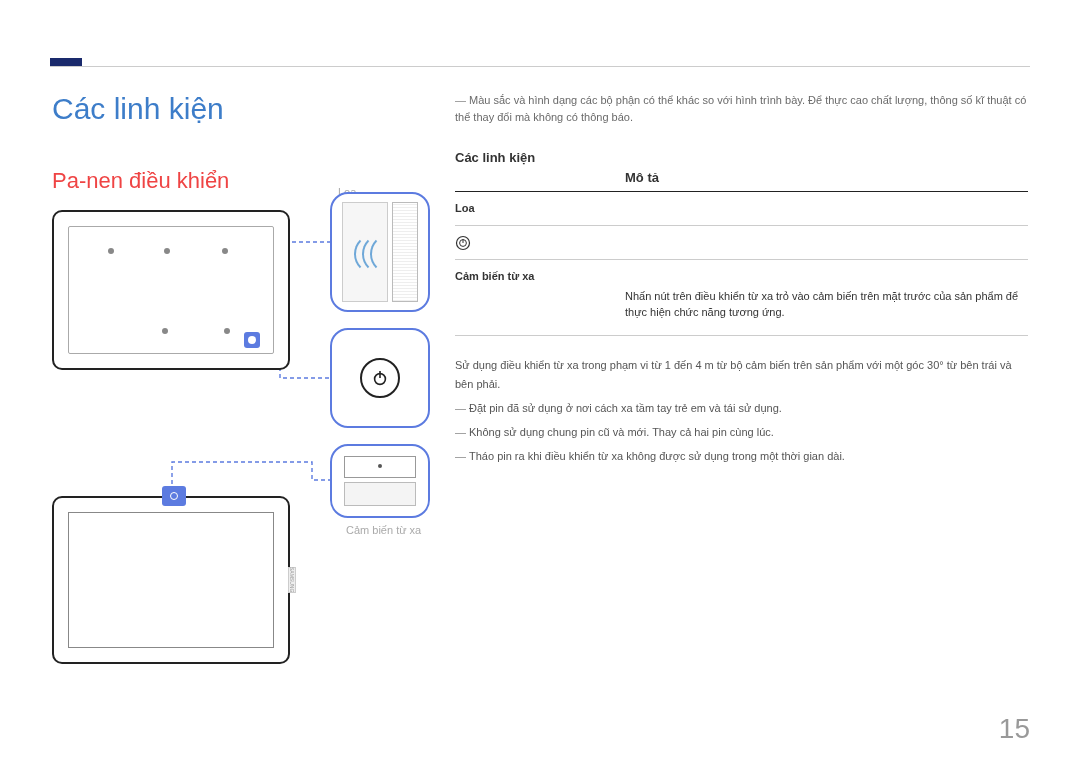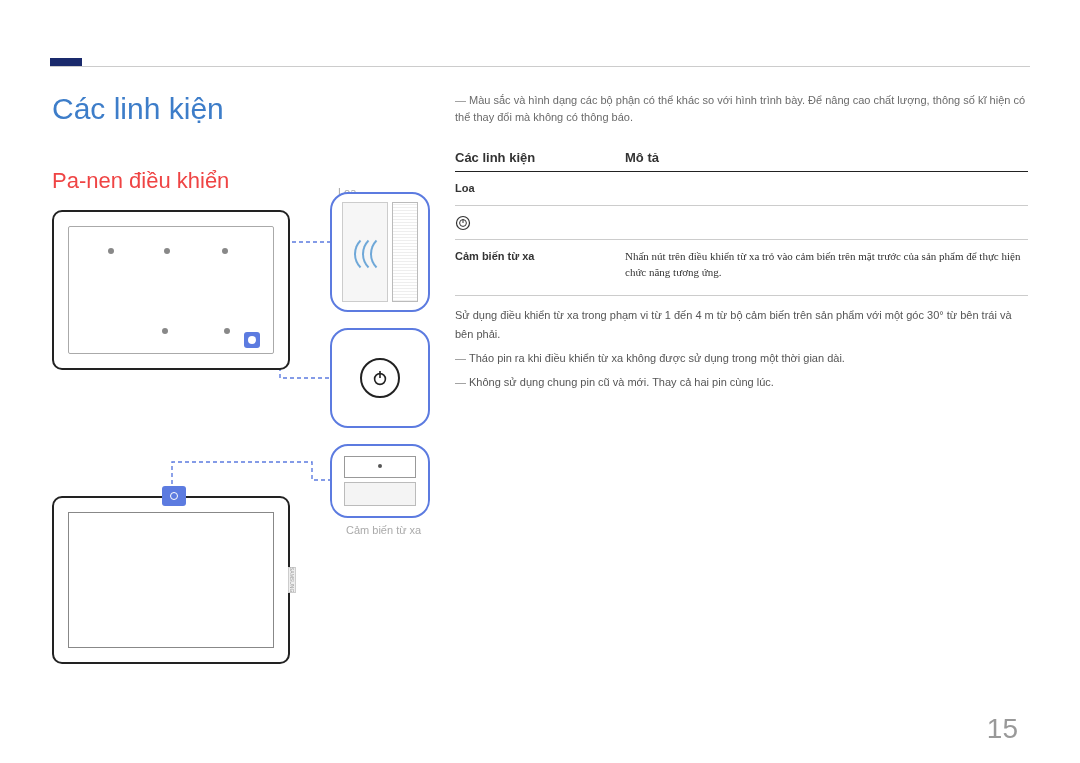--- a/index.html
+++ b/index.html
@@ -23,21 +23,21 @@
     position: absolute;
     top: 58px;
     left: 50px;
     width: 32px;
     height: 8px;
     background: #1a2a6c;
   }
   .page-number {
     position: absolute;
     bottom: 18px;
-    right: 62px;
+    right: 50px;
     font-size: 28px;
     color: #999;
     font-weight: 300;
   }
   .main-title {
     position: absolute;
     top: 92px;
     left: 52px;
     font-size: 30px;
     color: #3d7dc9;
@@ -68,34 +68,34 @@
     top: 150px;
     left: 455px;
     right: 52px;
   }
   .t-headrow {
     display: flex;
     border-bottom: 1px solid #222;
     padding-bottom: 6px;
   }
   .c-left { width: 170px; font-size: 13px; font-weight: 700; color: #333; }
-  .c-right { flex: 1; font-size: 13px; font-weight: 700; color: #333; }
+  .c-right { flex: 1; font-size: 13px; font-weight: 700; color: #333; margin-top: 20px; }
   .t-row {
     display: flex;
     border-bottom: 1px solid #ccc;
     padding: 8px 0;
     font-size: 11px;
     color: #555;
     line-height: 1.5;
   }
   .t-row .c-left { font-weight: 700; color: #333; font-size: 11px; }
   .t-row .c-right { font-weight: 400; font-size: 11px; }
   .power-icon-cell svg { vertical-align: middle; }
   .notes-block {
-    margin-top: 10px;
+    margin-top: 20px;
     font-size: 11px;
     color: #555;
     line-height: 1.8;
   }
   .notes-block p { margin-bottom: 4px; }
 
   
   .diagram-area {
     position: absolute;
     top: 192px;
@@ -241,21 +241,21 @@
 </head>
 <body>
 
 <div class="header-accent"></div>
 <div class="header-line"></div>
 
 <h1 class="main-title">Các linh kiện</h1>
 <h2 class="sub-title">Pa-nen điều khiển</h2>
 
 <div class="intro-note">
-  <span class="dash-prefix">―</span><span>Màu sắc và hình dạng các bộ phận có thể khác so với hình trình bày. Để nâng cao chất lượng, thông số kĩ hiện có thể thay đổi mà không có thông báo.</span>
+  <span class="dash-prefix">―</span><span>Màu sắc và hình dạng các bộ phận có thể khác so với hình trình bày. Để thực cao chất lượng, thông số kĩ thuật có thể thay đổi mà không có thông báo.</span>
 </div>
 
 <div class="table-area">
   <div class="t-headrow">
     <div class="c-left">Các linh kiện</div>
     <div class="c-right">Mô tả</div>
   </div>
 
   <div class="t-row">
     <div class="c-left">Loa</div>
@@ -267,28 +267,29 @@
         <circle cx="8" cy="8" r="6.5" fill="none" stroke="#333" stroke-width="1.2"></circle>
         <circle cx="8" cy="8" r="3.4" fill="none" stroke="#333" stroke-width="1"></circle>
         <line x1="8" y1="4.2" x2="8" y2="8" stroke="#333" stroke-width="1"></line>
       </svg>
     </div>
   </div>
 
   <div class="t-row">
     <div class="c-left">Cảm biến từ xa</div>
     <div class="c-right">
-      <p style="margin-bottom:6px;font-family:Liberation Serif, serif;">Nhấn nút trên điều khiển từ xa trỏ vào cảm biến trên mặt trước của sản phẩm để thực hiện chức năng tương ứng.</p>
+      <p style="margin-bottom:6px;">Nhấn nút trên điều khiển từ xa trỏ vào cảm biến trên mặt trước của sản phẩm để thực hiện chức năng tương ứng.</p>
     </div>
   </div>
 
   <div class="notes-block">
     <p>Sử dụng điều khiển từ xa trong phạm vi từ 1 đến 4 m từ bộ cảm biến trên sản phẩm với một góc 30° từ bên trái và bên phải.</p>
+    <p><span class="dash-prefix">―</span><span>Đặt pin đã sử dụng ở nơi cách xa tầm tay trẻ em và tái sử dụng.</span></p>
+    <p><span class="dash-prefix">―</span><span>Không sử dụng chung pin cũ và mới. Thay cả hai pin cùng lúc.</span></p>
     <p><span class="dash-prefix">―</span><span>Tháo pin ra khi điều khiển từ xa không được sử dụng trong một thời gian dài.</span></p>
-    <p><span class="dash-prefix">―</span><span>Không sử dụng chung pin cũ và mới. Thay cả hai pin cùng lúc.</span></p>
   </div>
 </div>
 
 <div class="diagram-area">
 
   <svg class="connectors">
     <path d="M 240 50 L 278 50" stroke="#5c7be0" stroke-width="1.4" stroke-dasharray="4 3" fill="none"></path>
     <path d="M 228 168 L 228 186 L 278 186" stroke="#5c7be0" stroke-width="1.4" stroke-dasharray="4 3" fill="none"></path>
     <path d="M 120 292 L 120 270 L 260 270 L 260 288 L 278 288" stroke="#5c7be0" stroke-width="1.4" stroke-dasharray="4 3" fill="none"></path>
   </svg>

